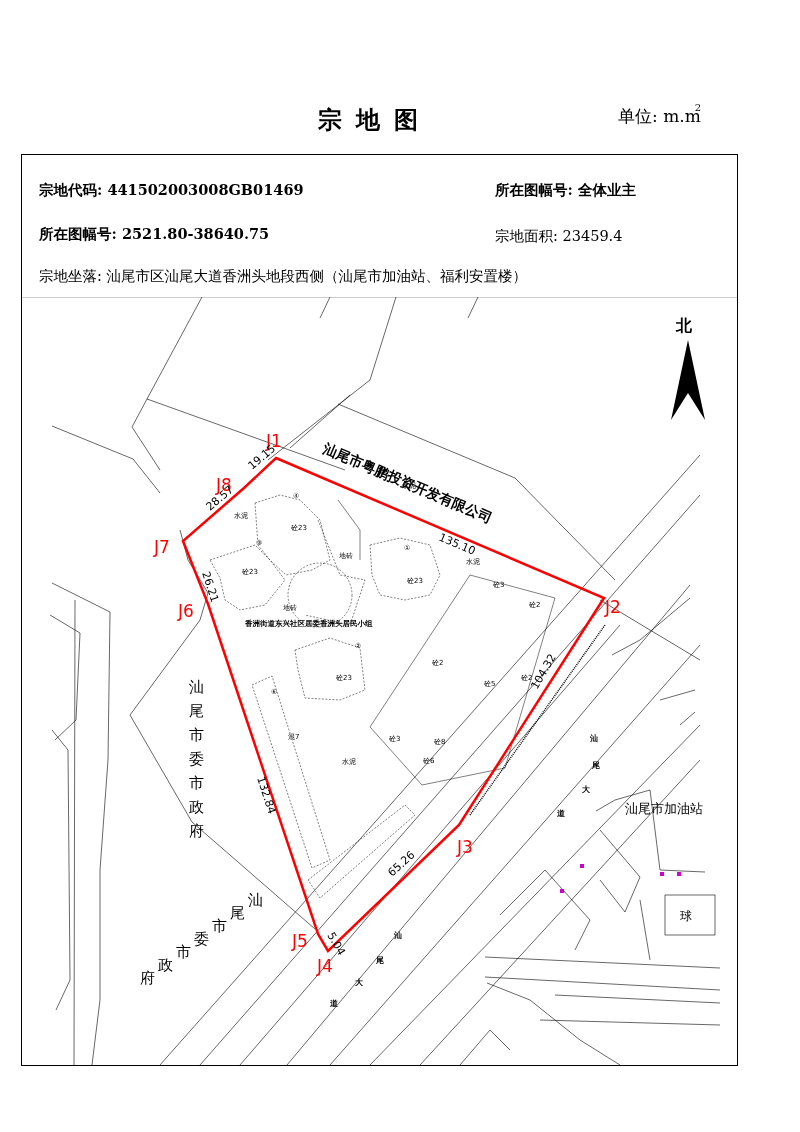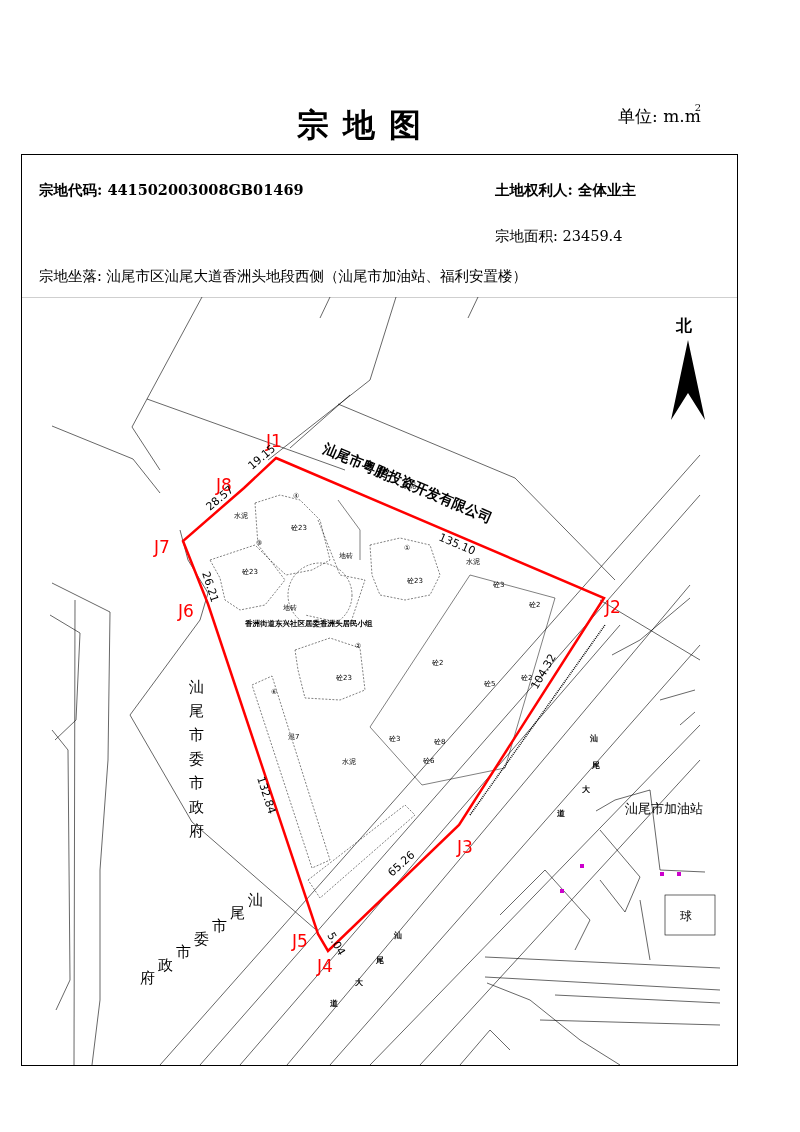--- a/index.html
+++ b/index.html
@@ -1,39 +1,40 @@
 <!DOCTYPE html>
 <html><head>
   <meta charset="utf-8">
   <style>
     html, body { margin: 0; padding: 0; background: #ffffff; }
     body { width: 800px; height: 1132px; position: relative; overflow: hidden;
            font-family: "DejaVu Serif", "Liberation Serif", serif; color: #000; }
-    .title { position: absolute; left: 297px; top: 104px; font-size: 32px; font-weight: bold;
+    .title { position: absolute; left: 318px; top: 104px; font-size: 24px; font-weight: bold;
              letter-spacing: 14px; font-family: "DejaVu Sans", sans-serif; }
     .unit { position: absolute; left: 618px; top: 105px; font-size: 17px; }
     .unit sup { font-size: 10px; position: relative; top: -4px; margin-left: -6px; }
     .frame { position: absolute; left: 21px; top: 154px; width: 717px; height: 912px;
              border: 1.5px solid #000; box-sizing: border-box; }
     .info { position: absolute; left: 0; top: 0; width: 100%; height: 142px;
             border-bottom: 1px solid #cfcfcf; }
     .info-item { position: absolute; font-size: 14.5px; white-space: nowrap; }
     .info-item.bold { font-weight: bold; text-align: right; }
     svg text { font-family: "DejaVu Sans", sans-serif; }
   </style>
 </head>
 <body>
 
 <div class="title">宗地图</div>
 <div class="unit"><span>单位: m.m</span><sup>2</sup></div>
 
 <div class="frame">
   <div class="info">
     <div class="info-item bold" style="left:17px; top:26px;">宗地代码: 441502003008GB01469</div>
-    <div class="info-item bold" style="left:473px; top:26px;">土地权利人: 全体业主</div>
+    <div class="info-item bold" style="left:473px; top:26px;">所在图幅号: 全体业主</div>
+    <div class="info-item bold" style="left:17px; top:70px;">所在图幅号: 2521.80-38640.75</div>
     <div class="info-item" style="left:473px; top:72px;">宗地面积: 23459.4</div>
     <div class="info-item" style="left:17px; top:112px;">宗地坐落: 汕尾市区汕尾大道香洲头地段西侧（汕尾市加油站、福利安置楼）</div>
   </div>
 </div>
 
 <svg width="800" height="1132" style="position:absolute; left:0; top:0;" xmlns="http://www.w3.org/2000/svg">
   <defs>
     <clipPath id="mapclip">
         <rect x="22" y="297" width="715" height="768"></rect>
       </clipPath>

